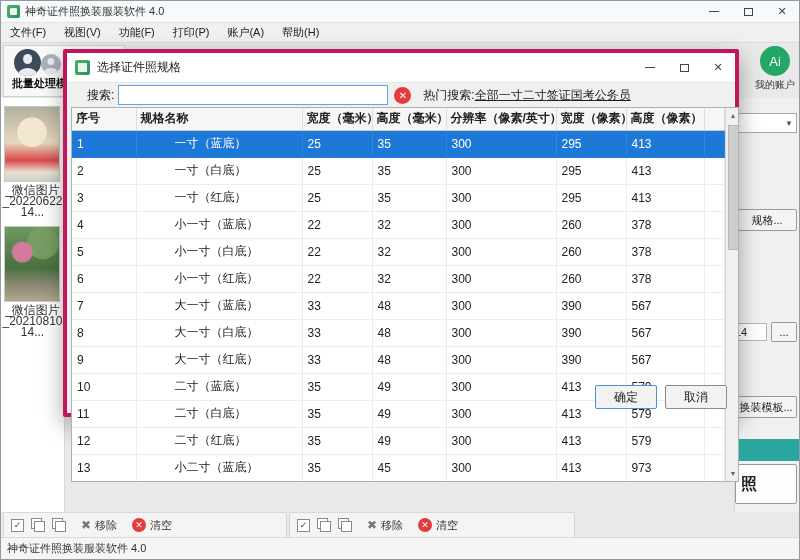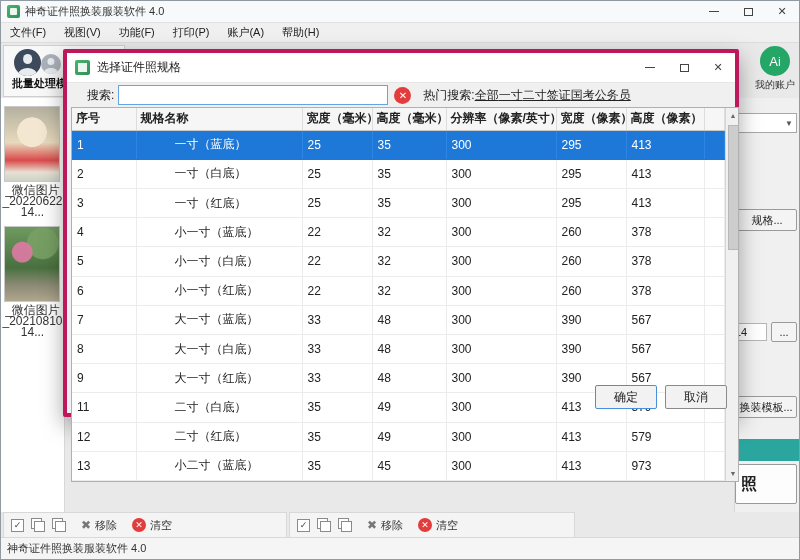--- a/index.html
+++ b/index.html
@@ -342,20 +342,30 @@
               <td>9</td>
               <td class="name">大一寸（红底）</td>
               <td>33</td>
               <td>48</td>
               <td>300</td>
               <td>390</td>
               <td>567</td>
               <td class="filler"></td>
             </tr>
             <tr>
+              <td>10</td>
+              <td class="name">二寸（蓝底）</td>
+              <td>35</td>
+              <td>49</td>
+              <td>300</td>
+              <td>413</td>
+              <td>579</td>
+              <td class="filler"></td>
+            </tr>
+            <tr>
               <td>11</td>
               <td class="name">二寸（白底）</td>
               <td>35</td>
               <td>49</td>
               <td>300</td>
               <td>413</td>
               <td>579</td>
               <td class="filler"></td>
             </tr>
             <tr>

